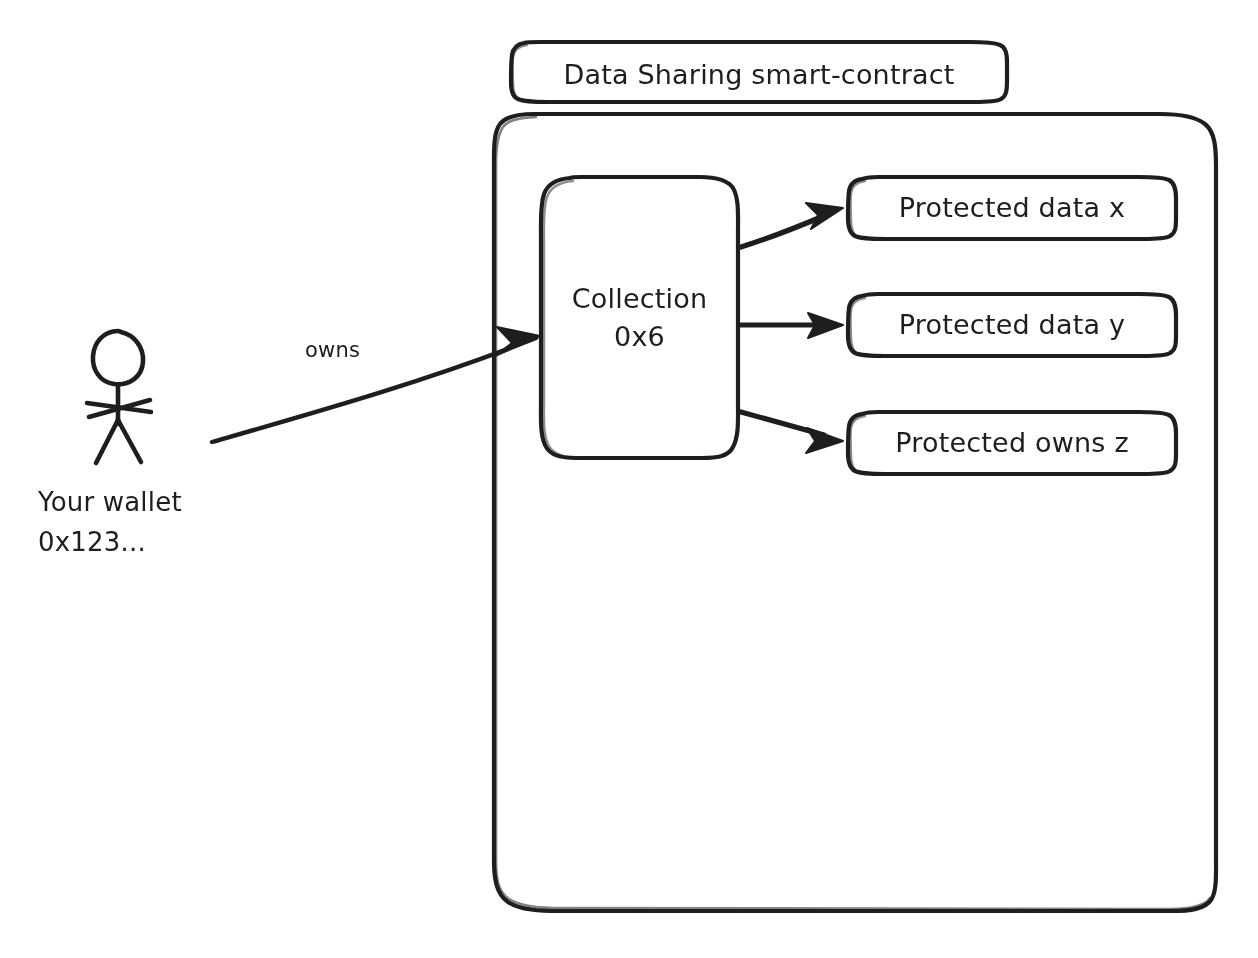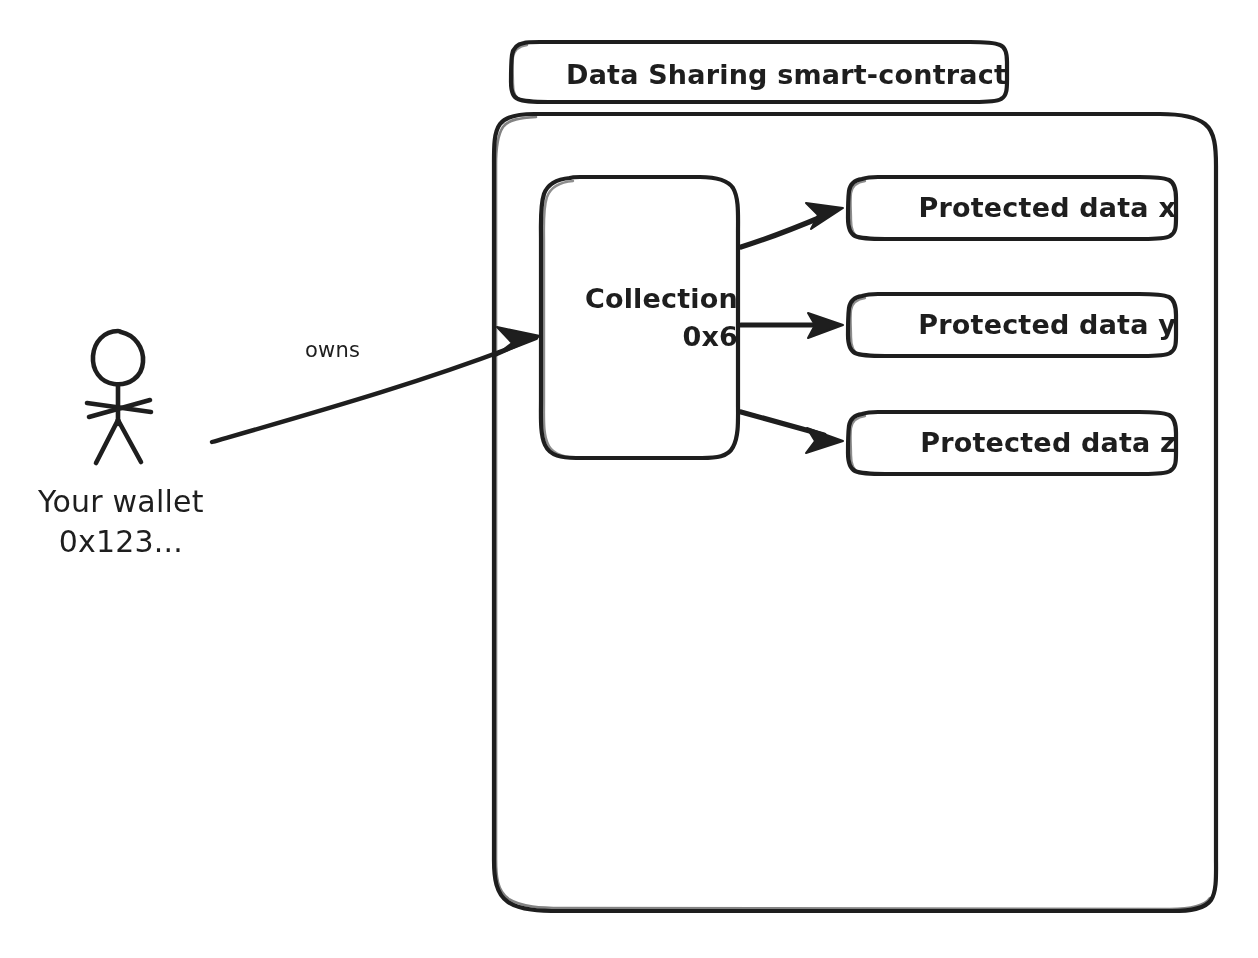--- a/index.html
+++ b/index.html
@@ -40,39 +40,37 @@
     stroke-linejoin: round;
   }
   .label {
     position: absolute;
     color: #1e1e1e;
     font-family: "DejaVu Sans", sans-serif;
     white-space: pre;
     letter-spacing: 0.2px;
   }
   .label-center {
-    text-align: right;
-    font-weight: bold;
+    text-align: center;
   }
   #title-label {
     font-size: 27px;
     line-height: 34px;
   }
   .pd-label {
     font-size: 27px;
     line-height: 34px;
   }
   #collection-label {
     font-size: 27px;
     line-height: 38px;
   }
   #wallet-label {
-    font-size: 30px;
+    font-size: 26px;
     line-height: 40px;
-    text-align: center;
   }
   #owns-label {
     font-size: 21px;
     line-height: 26px;
     text-align: center;
   }
 </style>
 </head>
 <body>
 
@@ -249,19 +247,19 @@
   </svg>
 
   <div class="label label-center" id="title-label" style="left:511px; top:58px; width:496px;">Data Sharing smart-contract</div>
 
   <div class="label label-center" id="collection-label" style="left:541px; top:280px; width:197px;"><span>Collection</span><br><span>0x6</span></div>
 
   <div class="label label-center pd-label" style="left:848px; top:308px; width:328px;">Protected data y</div>
 
   <div class="label label-center pd-label" style="left:848px; top:191px; width:328px;">Protected data x</div>
 
-  <div class="label label-center pd-label" style="left:848px; top:426px; width:328px;">Protected data z</div>
+  <div class="label label-center pd-label" style="left:848px; top:426px; width:328px;">Protected owns z</div>
 
   <div class="label" id="wallet-label" style="left:38px; top:482px;"><span>Your wallet</span><br><span>0x123...</span></div>
 
   <div class="label" id="owns-label" style="left:305px; top:337px;">owns</div>
 
 </div>
 
 </body></html>

